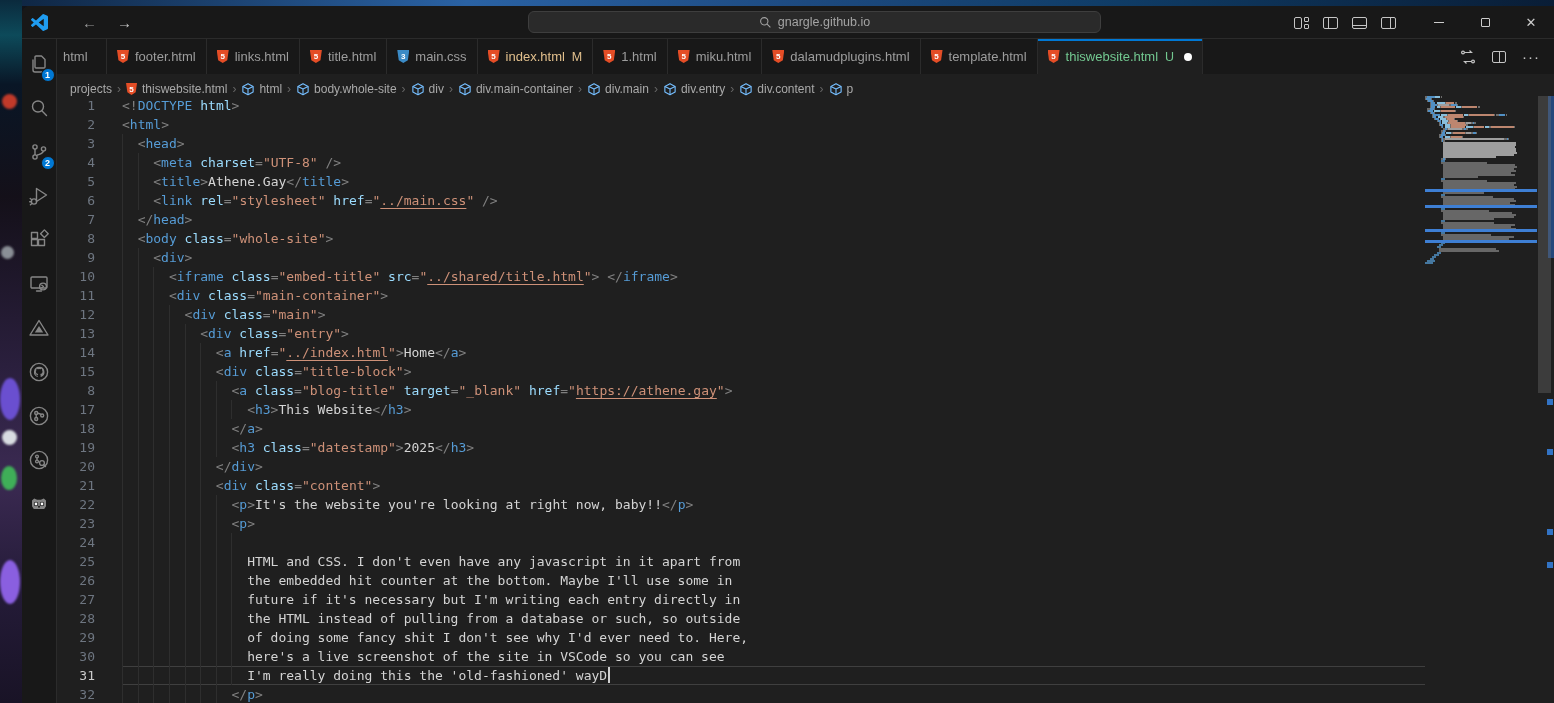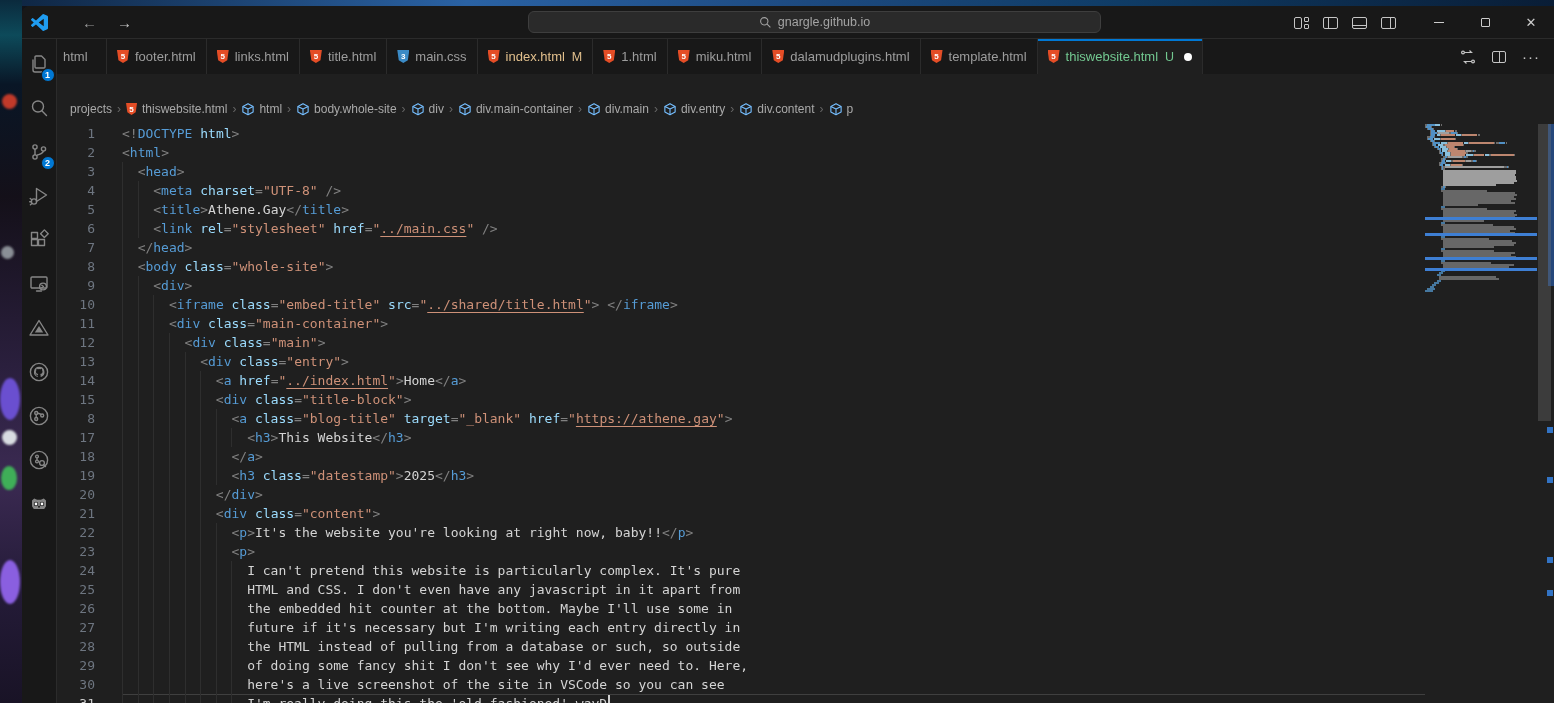--- a/index.html
+++ b/index.html
@@ -105,22 +105,22 @@
   }
   .fico.html { background:#e44d26; }
   .fico.css  { background:#3b8bc6; }
   .tab-actions { margin-left:auto; display:flex; align-items:center; gap:16px; padding:0 14px; color:#cccccc; }
   .split-ic { position:relative; width:14px; height:12px; border:1px solid #c5c5c5; border-radius:2px; }
   .split-ic::before { content:""; position:absolute; left:6px; top:0; bottom:0; width:1px; background:#c5c5c5; }
   .ellipsis { font-size:15px; letter-spacing:1px; color:#c5c5c5; line-height:10px; }
 
   .breadcrumbs {
     height:22px; flex:none; background:var(--editor_bg,#1f1f1f);
-    display:flex; align-items:flex-start; padding-left:13px;
-    font-size:12px; color:#a9a9a9; white-space:nowrap; overflow:hidden;margin-top:28px;
+    display:flex; align-items:flex-end; padding-left:13px;
+    font-size:12px; color:#a9a9a9; white-space:nowrap; overflow:hidden;
   }
   .crumb { display:flex; align-items:center; gap:4px; cursor:default; }
   .crumb .fico { width:11px; height:12px; margin-right:1px; }
   .crumb-sep { color:#666; margin:0 5px; font-size:12px; }
   .cube { width:14px; height:14px; }
 
   
   .editor-wrap { flex:1; position:relative; min-height:0; background:var(--editor_bg,#1f1f1f); }
   .code-scroll { position:absolute; left:0; top:0; right:129px; bottom:0; overflow:hidden; }
   .code-row { display:flex; height:19px; font:13px/19px "DejaVu Sans Mono","Liberation Mono",monospace; }
@@ -540,21 +540,21 @@
             <div class="code-row">
               <div class="ln">22</div>
               <div class="lc"><span class="g"></span><span class="g"></span><span class="g"></span><span class="g"></span><span class="g"></span><span class="g"></span><span class="g"></span><span class="tk-p">&lt;</span><span class="tk-t">p</span><span class="tk-p">&gt;</span><span class="tk-x">It's the website you're looking at right now, baby!!</span><span class="tk-p">&lt;/</span><span class="tk-t">p</span><span class="tk-p">&gt;</span></div>
             </div>
             <div class="code-row">
               <div class="ln">23</div>
               <div class="lc"><span class="g"></span><span class="g"></span><span class="g"></span><span class="g"></span><span class="g"></span><span class="g"></span><span class="g"></span><span class="tk-p">&lt;</span><span class="tk-t">p</span><span class="tk-p">&gt;</span></div>
             </div>
             <div class="code-row">
               <div class="ln">24</div>
-              <div class="lc"><span class="g"></span><span class="g"></span><span class="g"></span><span class="g"></span><span class="g"></span><span class="g"></span><span class="g"></span><span class="g"></span><span class="tk-x">I can't pretend this website is particularly complex. It's pure</span></div>
+              <div class="lc"><span class="g"></span><span class="g"></span><span class="g"></span><span class="g"></span><span class="g"></span><span class="g"></span><span class="g"></span><span class="g"></span></div>
             </div>
             <div class="code-row">
               <div class="ln">25</div>
               <div class="lc"><span class="g"></span><span class="g"></span><span class="g"></span><span class="g"></span><span class="g"></span><span class="g"></span><span class="g"></span><span class="g"></span><span class="tk-x">HTML and CSS. I don't even have any javascript in it apart from</span></div>
             </div>
             <div class="code-row">
               <div class="ln">26</div>
               <div class="lc"><span class="g"></span><span class="g"></span><span class="g"></span><span class="g"></span><span class="g"></span><span class="g"></span><span class="g"></span><span class="g"></span><span class="tk-x">the embedded hit counter at the bottom. Maybe I'll use some in</span></div>
             </div>
             <div class="code-row">

